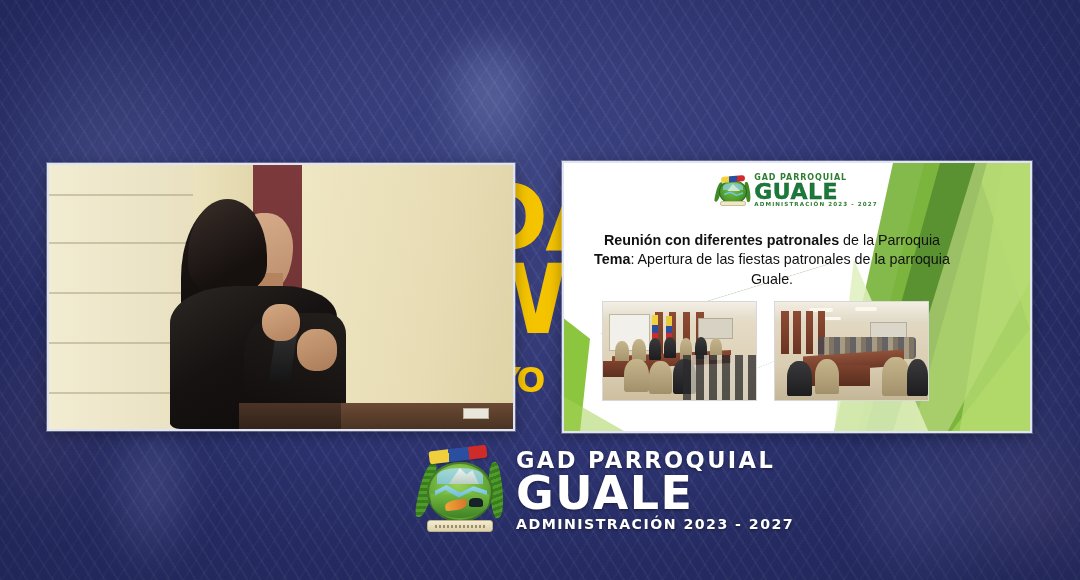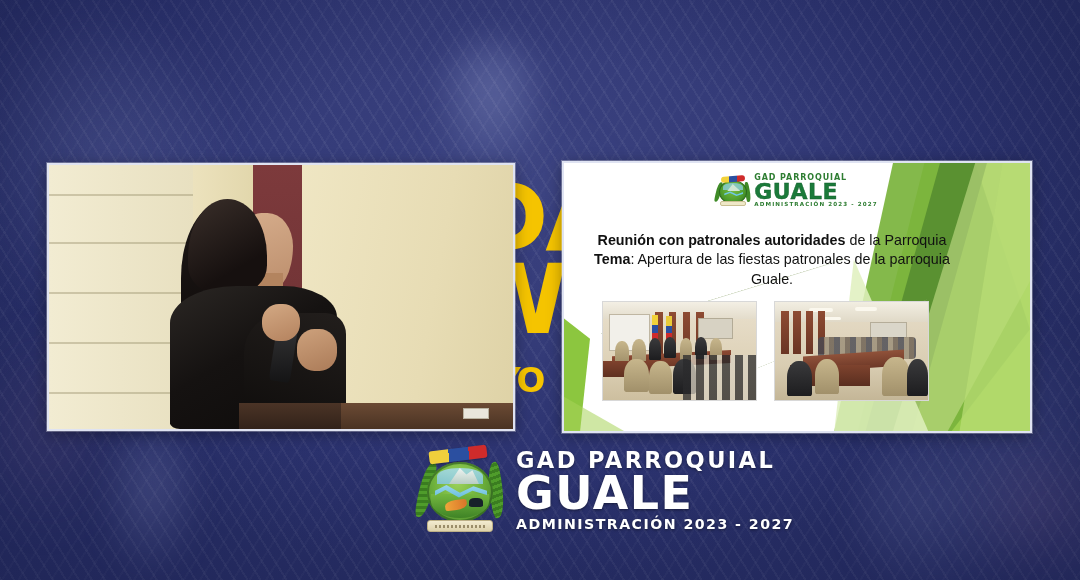--- a/index.html
+++ b/index.html
@@ -395,21 +395,21 @@
             <div class="scroll"></div>
         </div>
         <div class="sl-words">
           <div class="sl-w1">GAD PARROQUIAL</div>
           <div class="sl-w2">GUALE</div>
           <div class="sl-w3">ADMINISTRACIÓN 2023 - 2027</div>
         </div>
       </div>
 
       <div class="sl-text">
-        <b>Reunión con patronales autoridades</b><span> de la Parroquia</span><br>
+        <b>Reunión con diferentes patronales</b><span> de la Parroquia</span><br>
         <b>Tema</b><span>: Apertura de las fiestas patronales de la parroquia Guale.</span>
       </div>
 
       <div class="sl-photos">
         <div class="ph">
           <div class="p1-wall"></div>
             <div class="p1-ceil"></div>
           <div class="p1-board"></div>
           <div class="p1-col" style="left:34%"></div>
             <div class="p1-col" style="left:43%"></div>

